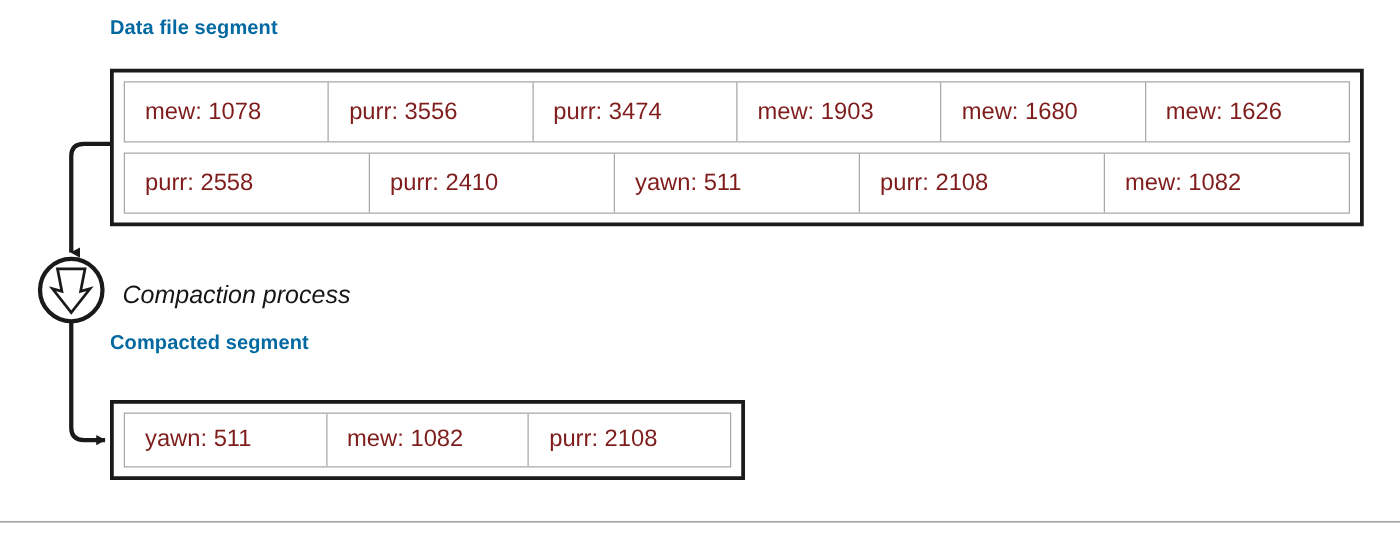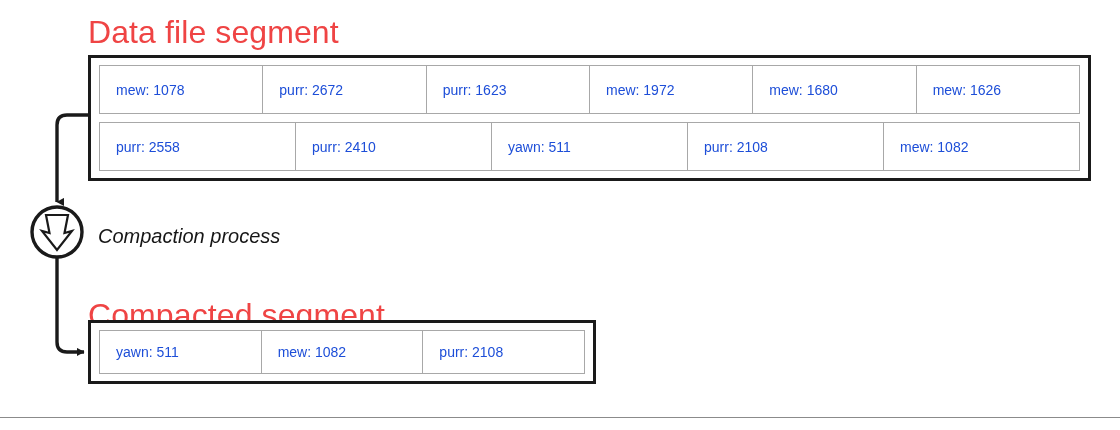--- a/index.html
+++ b/index.html
@@ -17,28 +17,28 @@
   }
 
   .stage {
     position: absolute;
     inset: 0;
   }
 
   
   .heading {
     position: absolute;
-    font-size: 32px;
-    font-weight: 400;
+    font-size: 16px;
+    font-weight: 700;
     letter-spacing: 0.1px;
-    color: #ef4444;
+    color: #0369a1;
     white-space: nowrap;
   }
   #title-data-file { left: 88px; top: 14px; }
-  #title-compacted { left: 88px; top: 297px; }
+  #title-compacted { left: 88px; top: 266px; }
 
   
   .segment-box {
     position: absolute;
     border: 3px solid #1a1a1a;
     background: #ffffff;
     box-sizing: border-box;
     padding: 7px 8px;
     display: flex;
     flex-direction: column;
@@ -64,22 +64,22 @@
     box-sizing: border-box;
     background: #ffffff;
   }
 
   .cell {
     flex: 1 1 0;
     display: flex;
     align-items: center;
     box-sizing: border-box;
     padding-left: 16px;
-    font-size: 14px;
-    color: #1d4ed8;
+    font-size: 19px;
+    color: #7f1d1d;
     white-space: nowrap;
     border-right: 1px solid #a8a8a8;
   }
   .cell:last-child { border-right: none; }
 
   
   #connector-layer {
     position: absolute;
     left: 0;
     top: 0;
@@ -115,23 +115,23 @@
 <body>
 
 <div class="stage">
 
   <div class="heading" id="title-data-file">Data file segment</div>
 
   <div class="segment-box" id="data-file-segment">
 
     <div class="segment-row">
       <div class="cell">mew: 1078</div>
-      <div class="cell">purr: 2672</div>
-      <div class="cell">purr: 1623</div>
-      <div class="cell">mew: 1972</div>
+      <div class="cell">purr: 3556</div>
+      <div class="cell">purr: 3474</div>
+      <div class="cell">mew: 1903</div>
       <div class="cell">mew: 1680</div>
       <div class="cell">mew: 1626</div>
     </div>
 
     <div class="segment-row">
       <div class="cell">purr: 2558</div>
       <div class="cell">purr: 2410</div>
       <div class="cell">yawn: 511</div>
       <div class="cell">purr: 2108</div>
       <div class="cell">mew: 1082</div>

